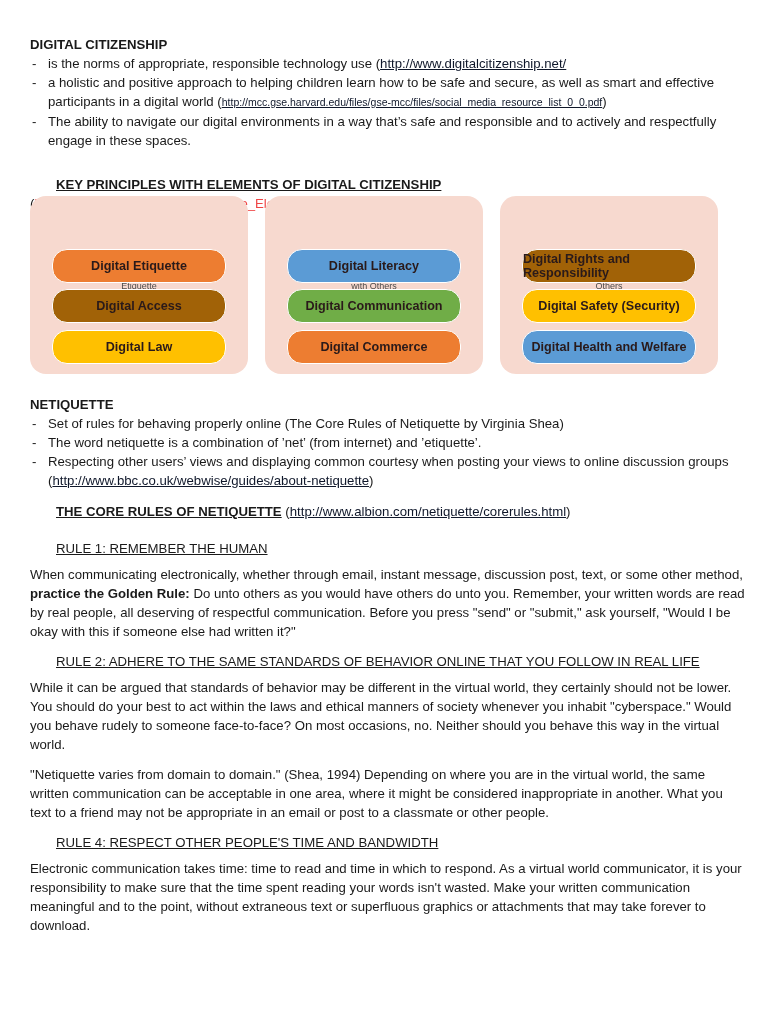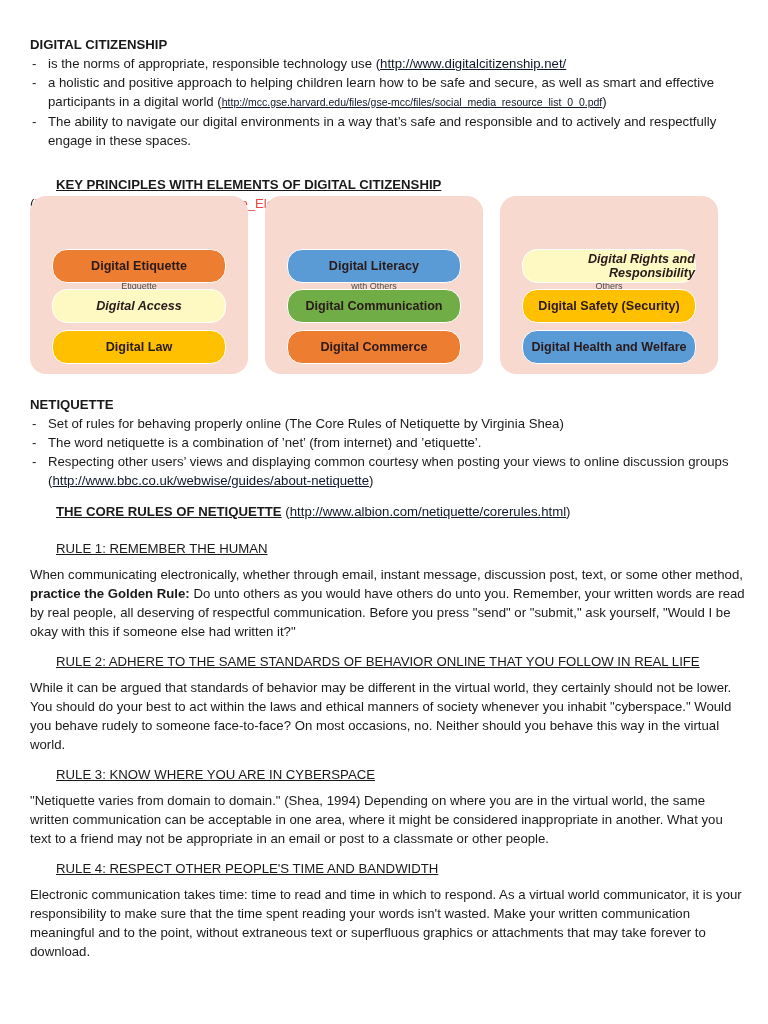--- a/index.html
+++ b/index.html
@@ -20,29 +20,29 @@
   p { margin: 0; }
 
   .diagram { position: absolute; left: 30px; top: 196px; width: 690px; height: 178px; }
   .panel {
     position: absolute; top: 0; width: 218px; height: 178px;
     background: #f7d9cf; border-radius: 16px;
   }
   .panel .box {
     position: absolute; left: 22px; width: 174px; height: 34px;
     border-radius: 15px; border: 1px solid #ffffff;
-    display: flex; align-items: center; justify-content: center; text-align: right;
+    display: flex; align-items: center; justify-content: center; text-align: left;
     font-weight: bold; font-size: 12.6px; line-height: 14px; color: #2a1a1a;
     box-sizing: border-box;
   }
   .b1 { top: 53px; }
   .b2 { top: 93px; }
   .b3 { top: 134px; }
   .c-orange { background: #ed7d31; color: #3a1208; }
-  .c-gray { background: #fef9c3; color: #1f1f1f; font-style: italic; }
+  .c-gray { background: #a16207; color: #1f1f1f; }
   .c-yellow { background: #ffc000; color: #2e2208; }
   .c-blue { background: #5b9bd5; color: #0c2140; }
   .c-green { background: #70ad47; color: #132a0a; }
   .ghost { position: absolute; left: 0; right: 0; top: 86px; text-align: center; font-size: 9px; color: #4a4a4a; line-height: 8px; overflow: hidden; height: 14px; }
 </style>
 </head>
 <body>
 
 <div class="page">
 
@@ -108,21 +108,20 @@
     <div class="u">RULE 1: REMEMBER THE HUMAN</div>
     <p style="margin-top:7px;"><span>When communicating electronically, whether through email, instant message, discussion post, text, or some other method, </span><b>practice the Golden Rule:</b><span> Do unto others as you would have others do unto you. Remember, your written words are read by real people, all deserving of respectful communication. Before you press "send" or "submit," ask yourself, "Would I be okay with this if someone else had written it?"</span></p>
   </div>
 
   <div style="margin-top:11px;">
     <div class="u">RULE 2: ADHERE TO THE SAME STANDARDS OF BEHAVIOR ONLINE THAT YOU FOLLOW IN REAL LIFE</div>
     <p style="margin-top:7px;">While it can be argued that standards of behavior may be different in the virtual world, they certainly should not be lower. You should do your best to act within the laws and ethical manners of society whenever you inhabit "cyberspace." Would you behave rudely to someone face-to-face? On most occasions, no. Neither should you behave this way in the virtual world.</p>
   </div>
 
   <div style="margin-top:11px;">
-    <div class="u">RULE 3: KNOW WHERE YOU ARE IN CYBERSPACE</div>
     <p style="margin-top:7px;">"Netiquette varies from domain to domain." (Shea, 1994) Depending on where you are in the virtual world, the same written communication can be acceptable in one area, where it might be considered inappropriate in another. What you text to a friend may not be appropriate in an email or post to a classmate or other people.</p>
   </div>
 
   <div style="margin-top:11px;">
     <div class="u">RULE 4: RESPECT OTHER PEOPLE'S TIME AND BANDWIDTH</div>
     <p style="margin-top:7px;">Electronic communication takes time: time to read and time in which to respond. As a virtual world communicator, it is your responsibility to make sure that the time spent reading your words isn't wasted. Make your written communication meaningful and to the point, without extraneous text or superfluous graphics or attachments that may take forever to download.</p>
   </div>
 </div>
 
 </body></html>

